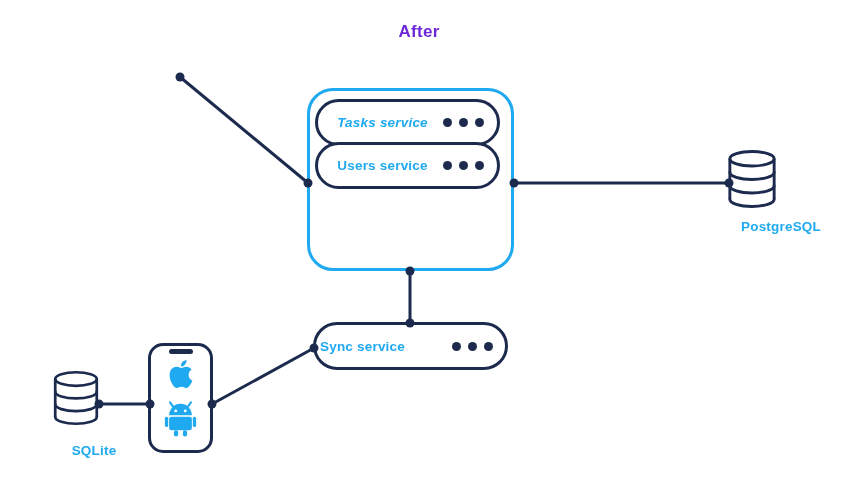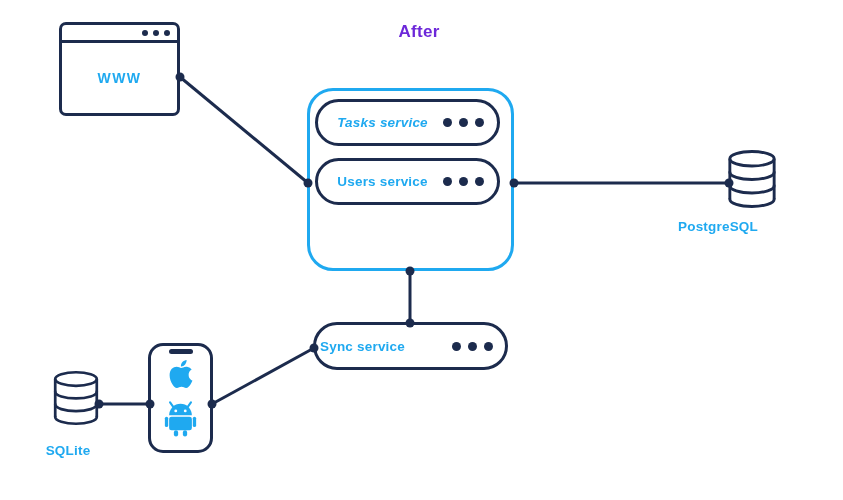--- a/index.html
+++ b/index.html
@@ -60,35 +60,35 @@
   }
   .pill-label {
     flex:1; text-align:center; padding-left:4px;
     color:#1fa9f0; font-size:13.5px; font-weight:bold; letter-spacing:.2px;
     white-space:nowrap;
   }
   .pill-dots { display:flex; gap:7px; margin-right:13px; }
   .pill-dots .pdot { width:9px; height:9px; border-radius:50%; background:#1c2b4d; }
 
   .pill-tasks  { left:315px; top:99px;font-style:italic;  }
-  .pill-users  { left:315px; top:158px; }
+  .pill-users  { left:315px; top:142px; }
   .pill-assets { left:315px; top:211px; }
   .pill-sync   { left:313px; top:322px; width:195px; height:48px;gap:47px; }
 
   
   .cyl { position:absolute; z-index:3; }
   .cyl-postgres { left:726px; top:149px; }
   .cyl-sqlite   { left:50px;  top:370px; }
   .db-label {
     position:absolute; width:100px; text-align:center;
     color:#1fa9f0; font-size:13.5px; font-weight:bold; letter-spacing:.2px;
     z-index:3;
   }
-  .label-postgres { left:668px; top:219px; }
-  .label-sqlite   { left:18px;  top:443px; }
+  .label-postgres { left:731px; top:219px; }
+  .label-sqlite   { left:44px;  top:443px; }
 
   
   .phone {
     position:absolute; left:148px; top:343px; width:65px; height:110px;
     border:3px solid #1c2b4d; border-radius:15px; background:#fff;
     display:flex; flex-direction:column; align-items:center; justify-content:center;
     gap:13px; z-index:3;
   }
   .notch {
     position:absolute; top:3px; left:50%; transform:translateX(-50%);
@@ -96,32 +96,20 @@
   }
   .os-icon { display:block; }
 </style>
 </head>
 <body>
 
 <div class="canvas">
 
   <div class="after-title">After</div>
 
-  <div class="browser">
-    <div class="browser-bar">
-      <span style="display:flex;gap:5px;">
-        <span class="bdot"></span>
-          <span class="bdot"></span>
-          <span class="bdot"></span>
-      </span>
-    </div>
-    <div class="browser-body">
-      <span class="browser-label">WWW</span>
-    </div>
-  </div>
 
   <div class="services-box"></div>
 
   <div class="pill pill-tasks">
     <span class="pill-label">Tasks service</span>
     <span class="pill-dots">
       <span class="pdot"></span>
         <span class="pdot"></span>
         <span class="pdot"></span>
     </span>

